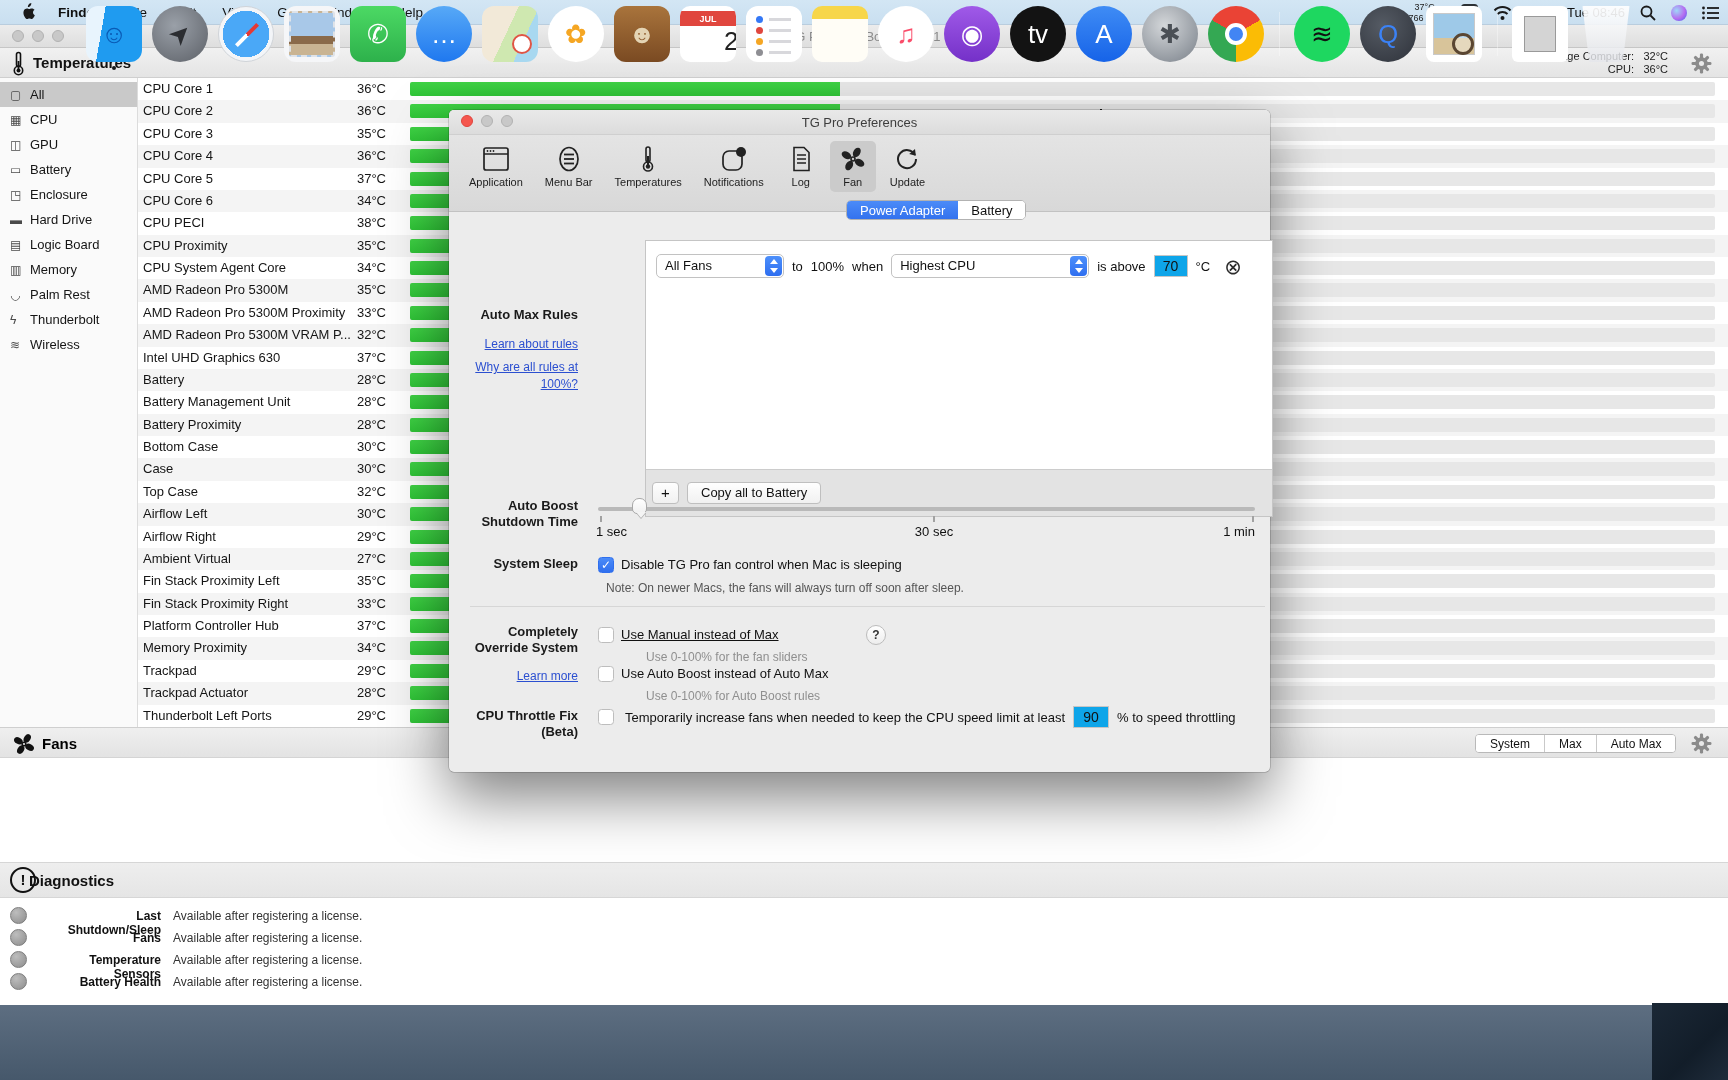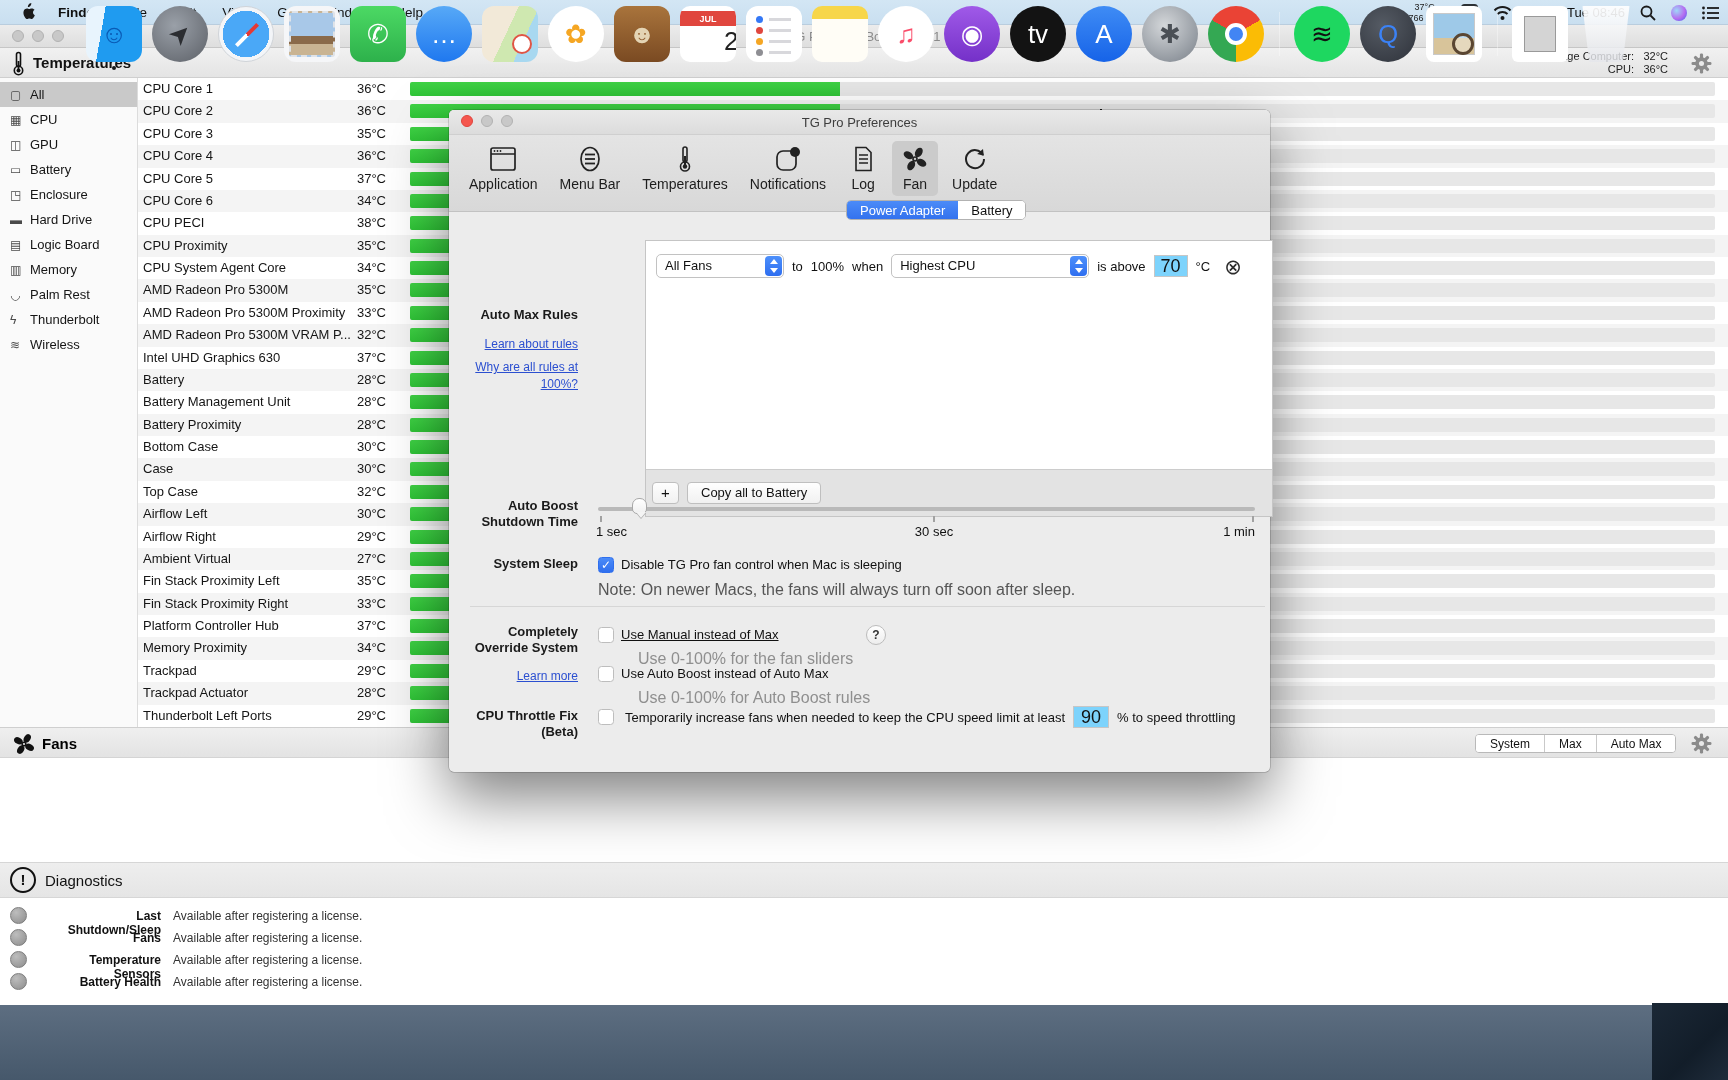--- a/index.html
+++ b/index.html
@@ -75,21 +75,21 @@
   .fd-track { position:absolute; top:9px; height:12px; background:#ececec; border-radius:3px;
     box-shadow:inset 0 1px 2px rgba(0,0,0,.08); }
   .fd-rpm { position:absolute; top:31px; font-size:11px; color:#555; }
   .fd-rpm.cur { font-weight:bold; font-size:12px; color:#111; }
 
   
   .diaghdr { position:absolute; left:0; top:837px; width:100%; height:36px;
     background:linear-gradient(#eeeeee,#e5e5e5); border-top:1px solid #d6d6d6; border-bottom:1px solid #d6d6d6; }
   .diag-icon { position:absolute; left:10px; top:4px; width:26px; height:26px; border:2.5px solid #111;
     border-radius:50%; font-weight:bold; font-size:15px; text-align:center; line-height:22px; color:#111; }
-  .diag-title { position:absolute; left:45px; top:9px; font-size:15px; font-weight:normal; color:#111; }
+  .diag-title { position:absolute; left:29px; top:9px; font-size:15px; font-weight:bold; color:#111; }
   .diagrows { position:absolute; left:0; top:873px; width:100%; padding-top:7px; }
   .diag-row { position:relative; height:22px; }
   .diag-dot { position:absolute; left:10px; top:2px; width:17px; height:17px; border-radius:50%;
     background:radial-gradient(circle at 35% 30%, #bdbdbd, #8d8d8d); border:0.5px solid #7d7d7d; }
   .diag-lbl { position:absolute; left:40px; width:121px; text-align:right; top:4px; font-size:12px; font-weight:bold; color:#111; }
   .diag-desc { position:absolute; left:173px; top:4px; font-size:12px; color:#333; }
 
   
   #dock { position:absolute; left:0; top:1005px; width:1728px; height:75px;
     background:linear-gradient(#5d6e81,#46586b); z-index:70; }
@@ -146,21 +146,21 @@
   #dialog { position:absolute; left:449px; top:110px; width:821px; height:662px; background:#ececec;
     border-radius:5px; box-shadow:0 25px 60px rgba(0,0,0,.5), 0 0 0 0.5px rgba(0,0,0,.3); z-index:50; }
   .dlg-titlebar { position:absolute; left:0; top:0; width:100%; height:25px;
     background:linear-gradient(#e9e9e9,#dcdcdc); border-radius:5px 5px 0 0; border-bottom:1px solid #cfcfcf; }
   .dlg-title { text-align:center; font-size:13px; color:#3d3d3d; line-height:25px; }
   .dlg-toolbar { position:absolute; left:0; top:25px; width:100%; height:77px;
     background:linear-gradient(#e4e4e4,#d8d8d8); border-bottom:1px solid #c2c2c2; display:flex;
     align-items:flex-start; padding:6px 0 0 12px; gap:6px; }
   .tb-item { display:flex; flex-direction:column; align-items:center; gap:3px; padding:4px 8px; border-radius:5px; }
   .tb-item.selected { background:#cbcbcb; }
-  .tb-label { font-size:14px; color:#1d1d1d; }
+  .tb-label { font-size:11px; color:#1d1d1d; }
 
   .col-lbl { position:absolute; left:0; width:129px; text-align:right; font-size:13px; font-weight:bold; color:#1a1a1a; }
   .link { color:#2b4fd0; text-decoration:underline; font-size:12px; }
   .col-link { position:absolute; left:0; width:129px; text-align:right; }
 
   .seg { position:absolute; left:397px; top:90px; display:flex; height:20px; border:1px solid #b2b2b2;
     border-radius:5px; overflow:hidden; background:#fff; }
   .seg-item { padding:0 13px; font-size:13px; line-height:19px; color:#111; background:#fff; }
   .seg-item.seg-sel { background:linear-gradient(#4b8bf8,#3372ee); color:#fff; }
 
@@ -176,37 +176,37 @@
   .select { position:relative; height:24px; background:#fff; border:1px solid #c2c2c2; border-radius:5px;
     font-size:13px; line-height:22px; padding-left:8px; color:#111; }
   .select .stepper { position:absolute; right:1px; top:1px; width:17px; height:20px; border-radius:4px;
     background:linear-gradient(#4d90fb,#2e6ef0); }
   .stepper::before, .stepper::after { content:""; position:absolute; left:4.5px; border-left:4px solid transparent;
     border-right:4px solid transparent; }
   .stepper::before { top:3px; border-bottom:5px solid #fff; }
   .stepper::after { bottom:3px; border-top:5px solid #fff; }
   .sel-fans { width:128px; }
   .sel-sensor { width:198px; }
-  .tinput { height:22px; border:1px solid #c6c6c6; background:#7dd3fc; text-align:center; font-size:18px; color:#111; }
+  .tinput { height:22px; border:1px solid #c6c6c6; background:#0ea5e9; text-align:center; font-size:14px; color:#111; }
   .w34 { width:34px; } .w36 { width:36px; }
   .delrule { font-size:21px; color:#2c2c2c; line-height:1; margin-left:6px; }
 
   .slider-track { position:absolute; left:149px; top:397px; width:657px; height:4px; background:#b9b9b9; border-radius:2px; }
   .slider-thumb { position:absolute; left:183px; top:388px; width:15px; height:16px; background:linear-gradient(#fff,#f0f0f0);
     border:0.5px solid #a8a8a8; border-radius:7px 7px 5px 5px; }
   .slider-thumb::after { content:""; position:absolute; left:2.5px; top:13px; border-left:5px solid transparent;
     border-right:5px solid transparent; border-top:6px solid #f4f4f4; filter:drop-shadow(0 1px 0 #a8a8a8); }
   .tick { position:absolute; top:406px; width:1.5px; height:6px; background:#a2a2a2; }
   .tick-lbl { position:absolute; top:414px; font-size:13px; color:#111; }
 
   .cb { position:absolute; width:16px; height:16px; border-radius:3.5px; background:#fff; border:1px solid #bdbdbd; }
   .cb.checked { background:linear-gradient(#4b8bf8,#2f6fee); border-color:#2f6fee; color:#fff;
     font-size:12px; font-weight:bold; text-align:center; line-height:15px; }
   .cb-text { position:absolute; font-size:13px; color:#111; }
-  .subnote { position:absolute; font-size:16px; color:#8f8f8f; }
+  .subnote { position:absolute; font-size:12px; color:#8f8f8f;margin-left:8px; }
   .divider { position:absolute; left:21px; top:496px; width:795px; height:1px; background:#d6d6d6; }
   .helpbtn { position:absolute; left:417px; top:515px; width:20px; height:20px; border-radius:50%;
     background:linear-gradient(#fff,#ededed); border:1px solid #bcbcbc; font-size:12px; font-weight:bold;
     text-align:center; line-height:19px; color:#333; }
   .throttle-row { position:absolute; left:149px; top:596px; display:flex; align-items:center; gap:8px; font-size:13px; color:#111; }
   .throttle-row .cbx { position:static; flex:none; margin-right:3px; }
 </style>
 </head>
 <body>
 

